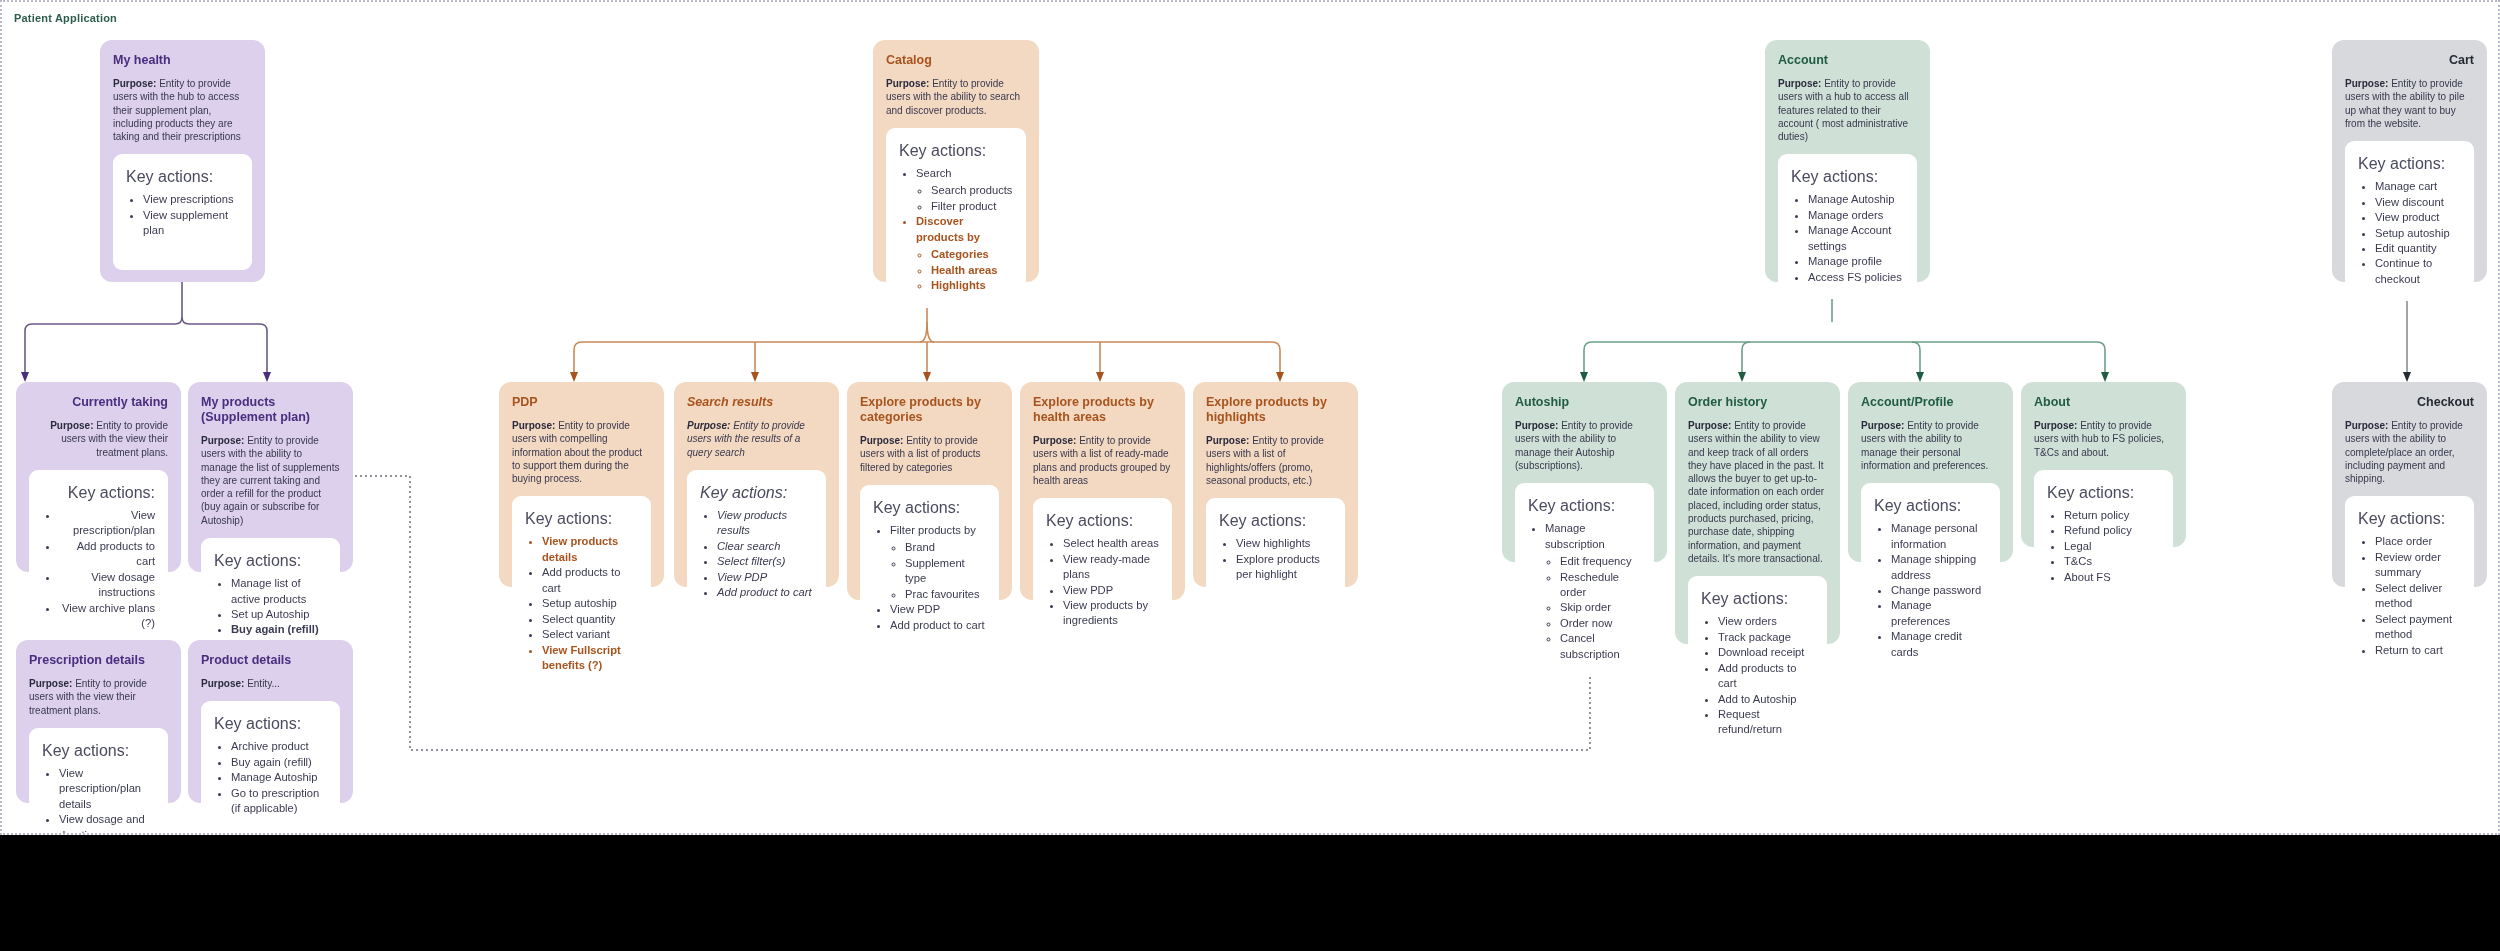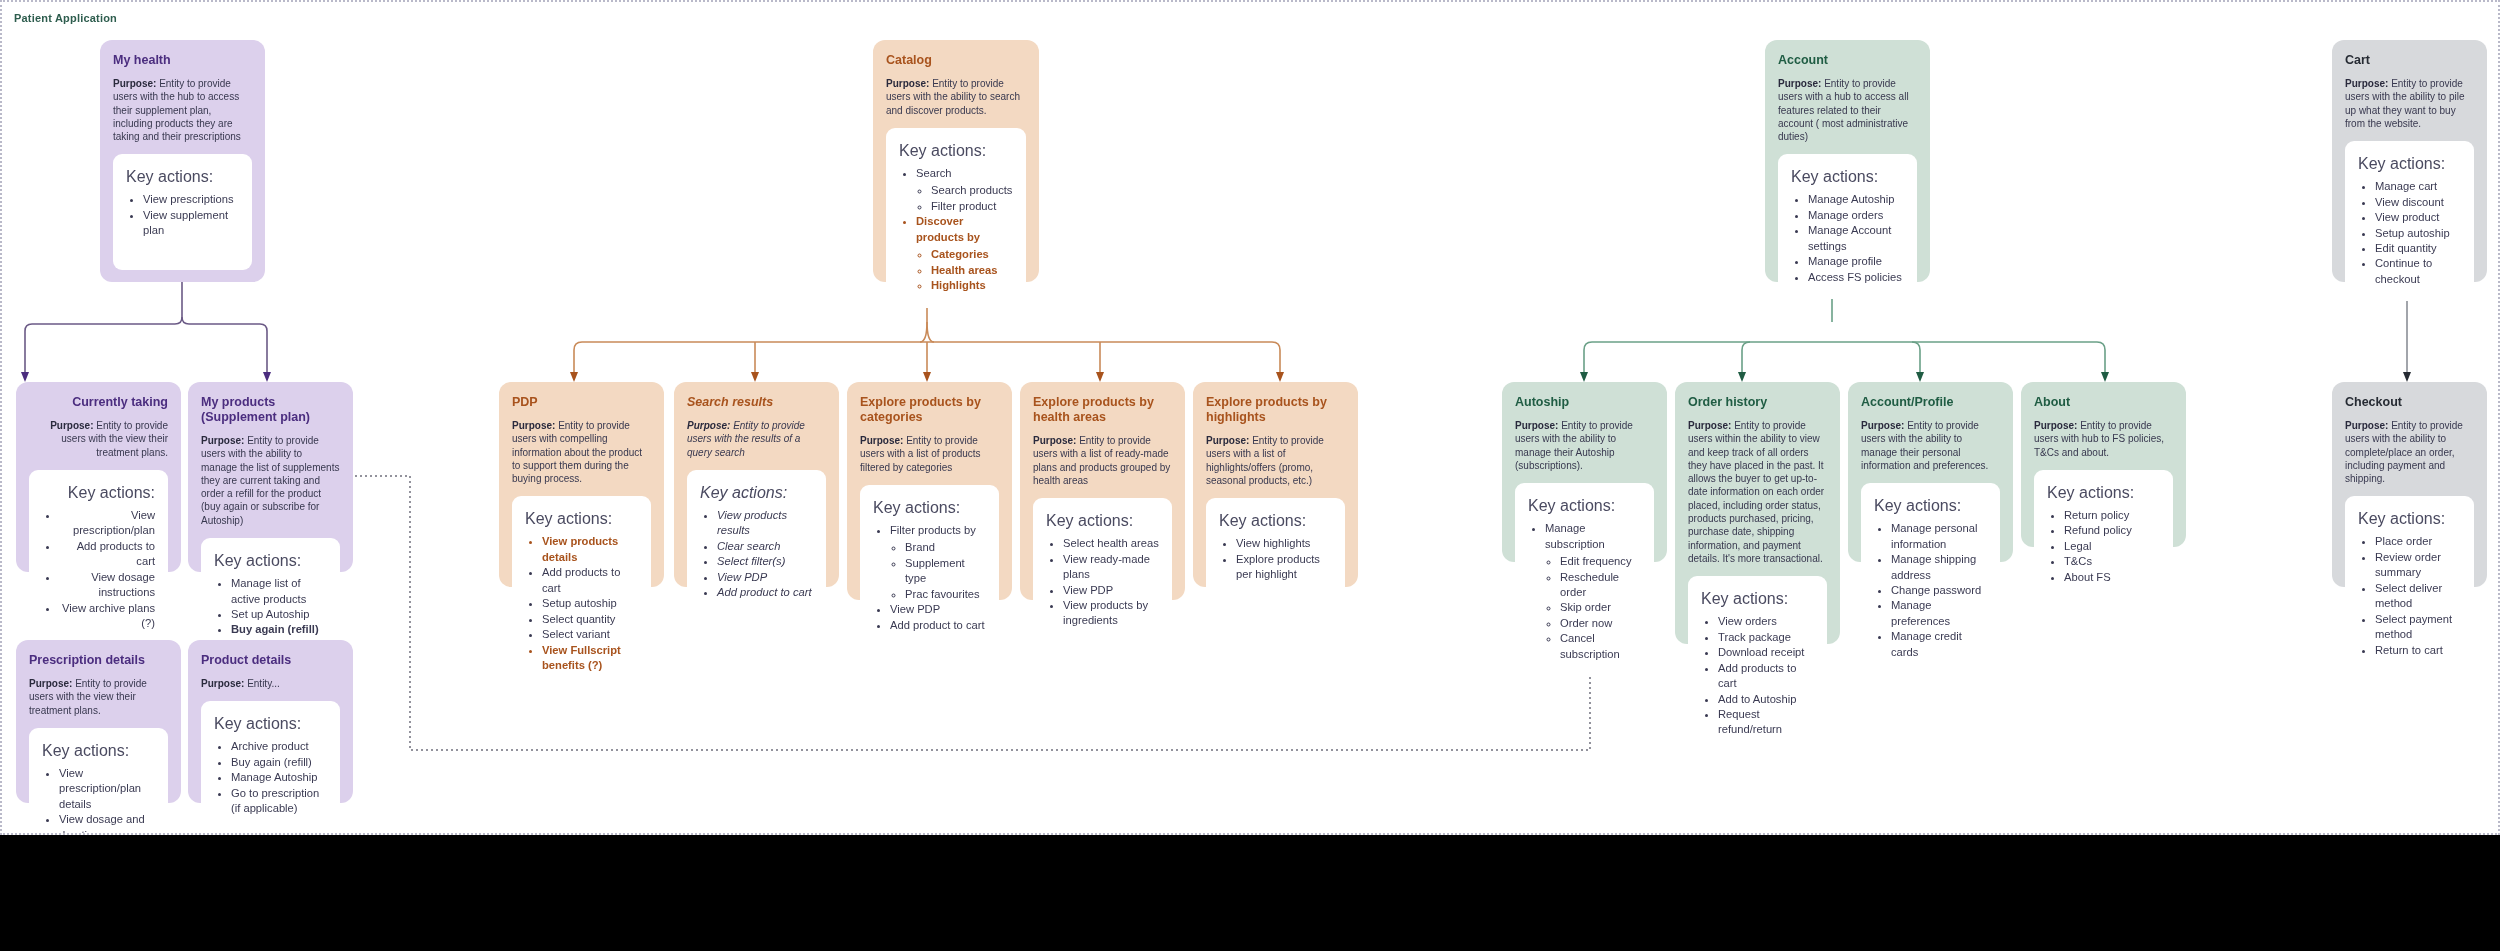--- a/index.html
+++ b/index.html
@@ -52,21 +52,21 @@
   .inner li.hl{ font-weight:bold; }
 
   
   .t-purple{ background:#dcd0ec; }
   .t-purple .title{ color:#4b2d7f; }
   .t-orange{ background:#f3d9c2; }
   .t-orange .title{ color:#a8531d; }
   .t-orange li.hl{ color:#a8531d; }
   .t-green{ background:#cfe0d6; }
   .t-green .title{ color:#1f5c43; }
-  .t-grey{ background:#d7d9dc; }
+  .t-grey{ background:#d7d9dc;align-items:flex-end; }
   .t-grey .title{ color:#262b33; }
 </style>
 </head>
 <body>
 
 <div id="canvas">
 
   <div id="frame-title">Patient Application</div>
 
   <svg id="wires">

